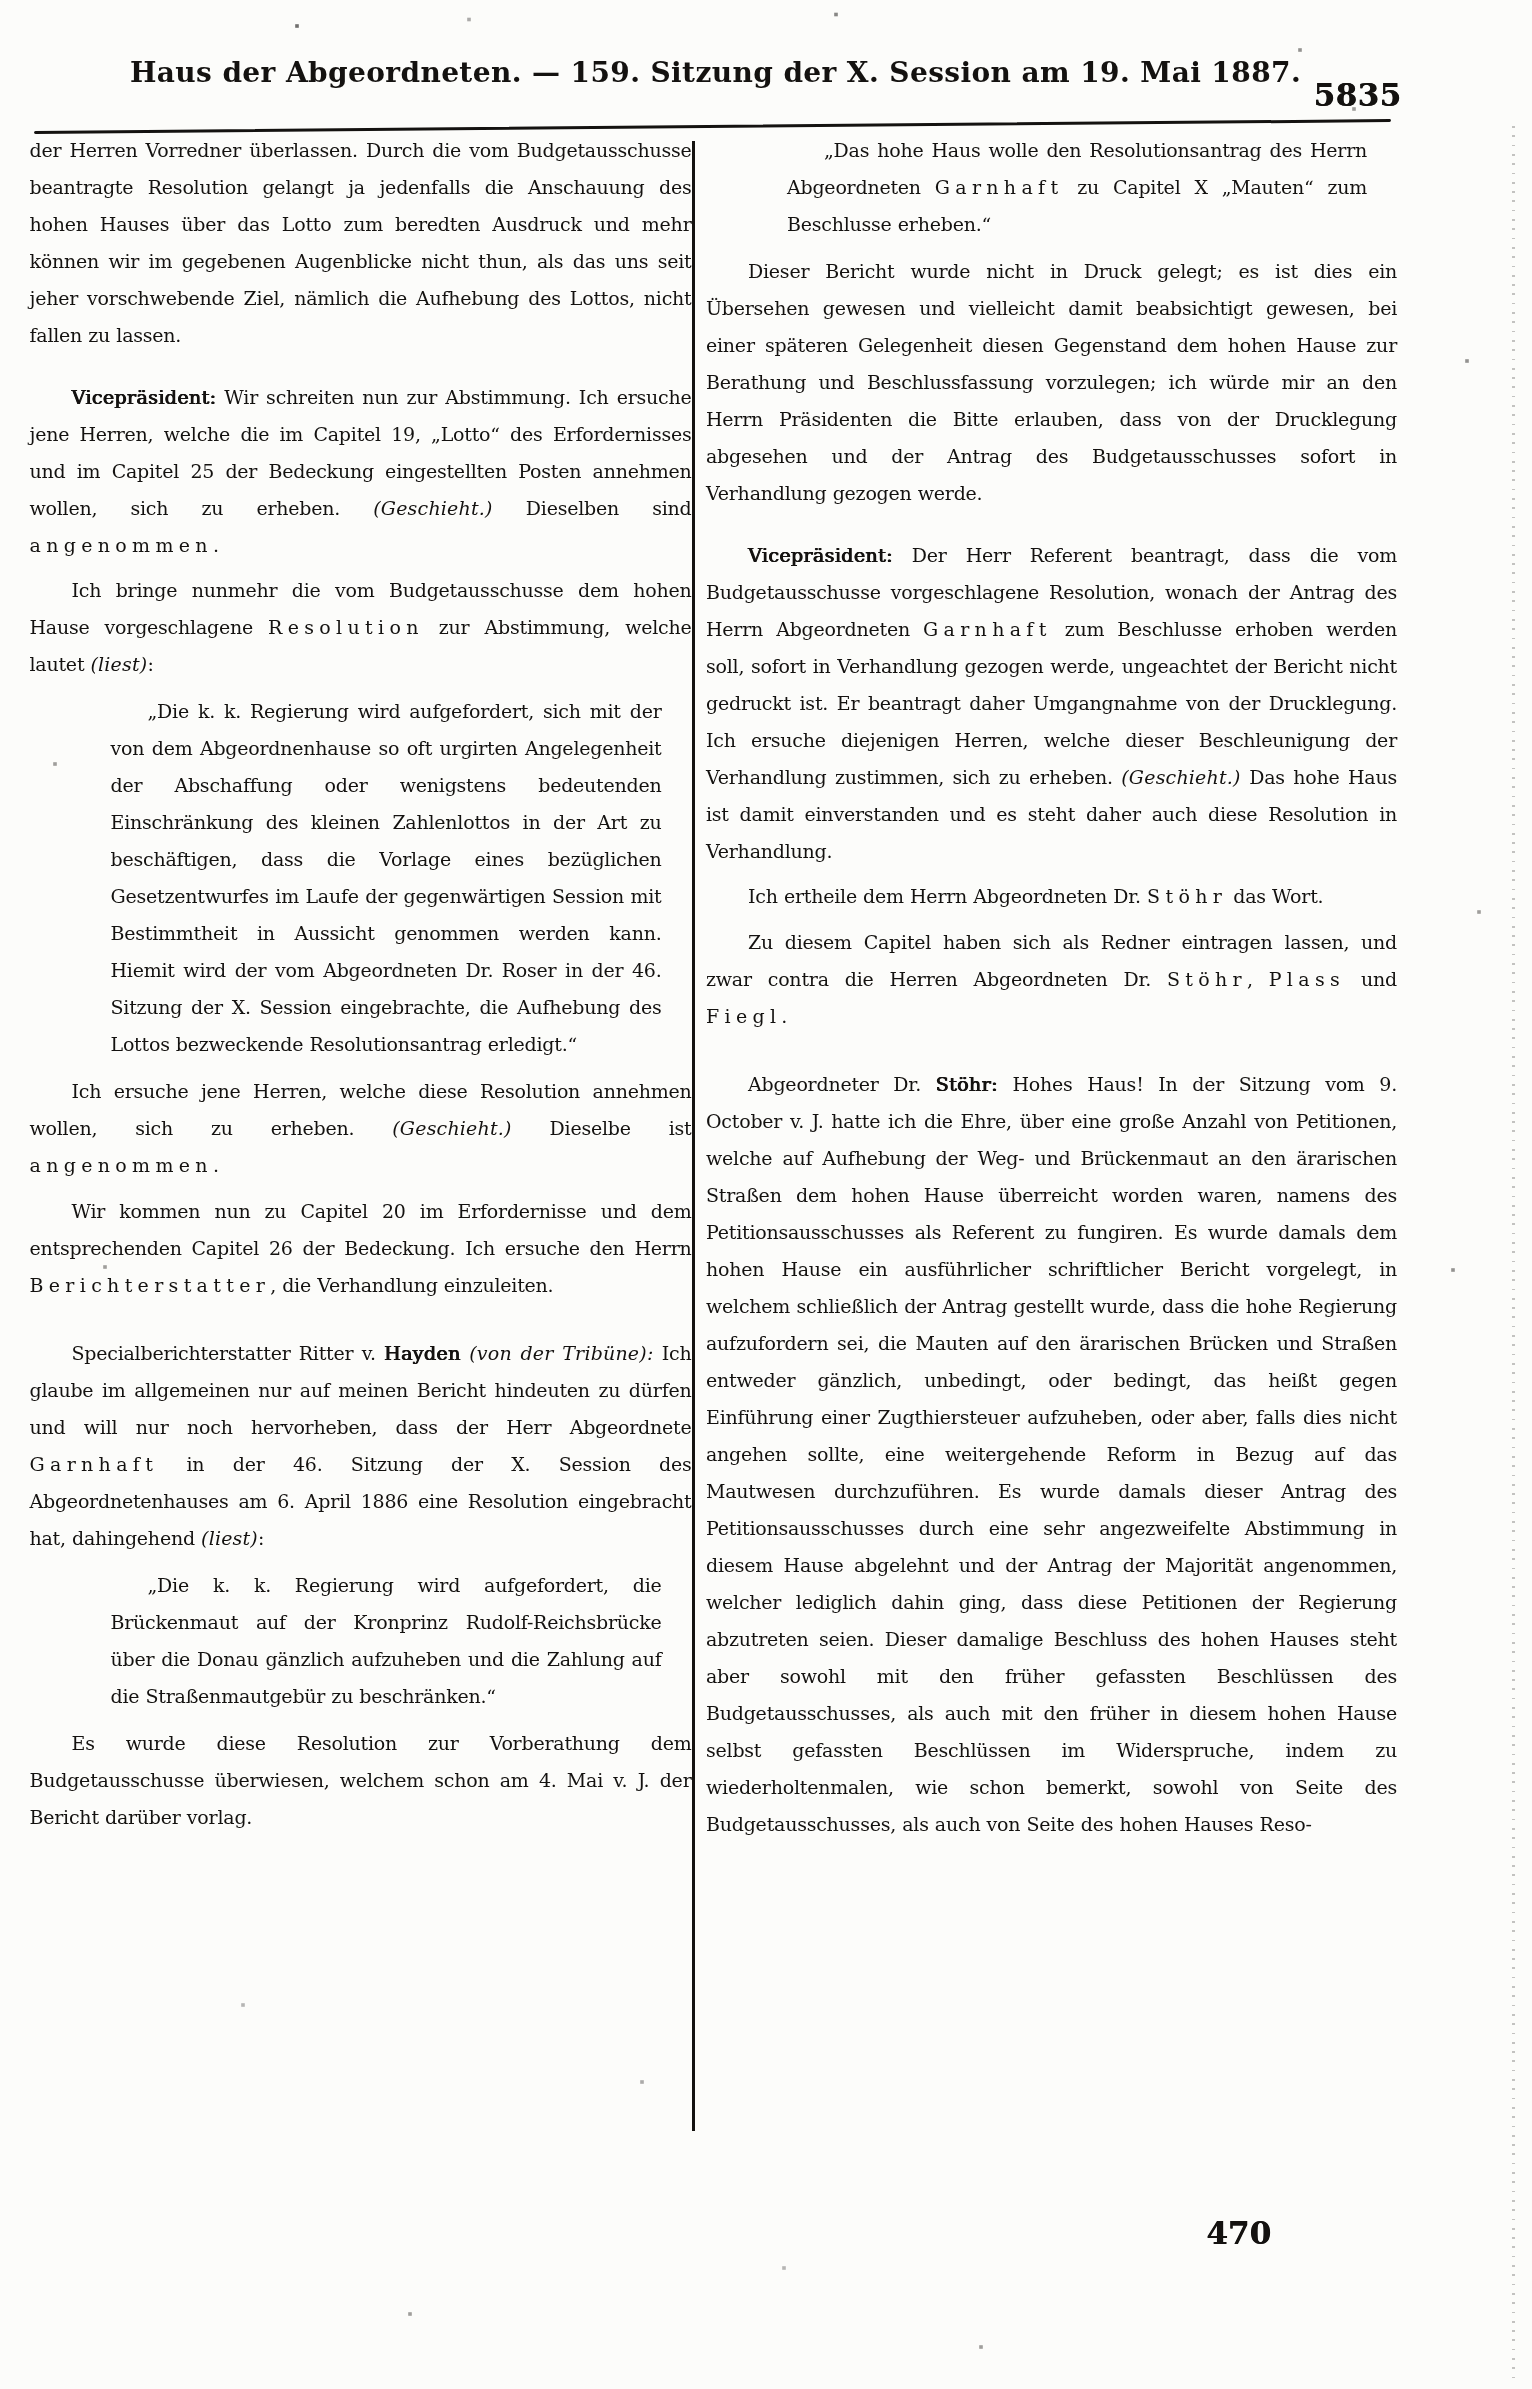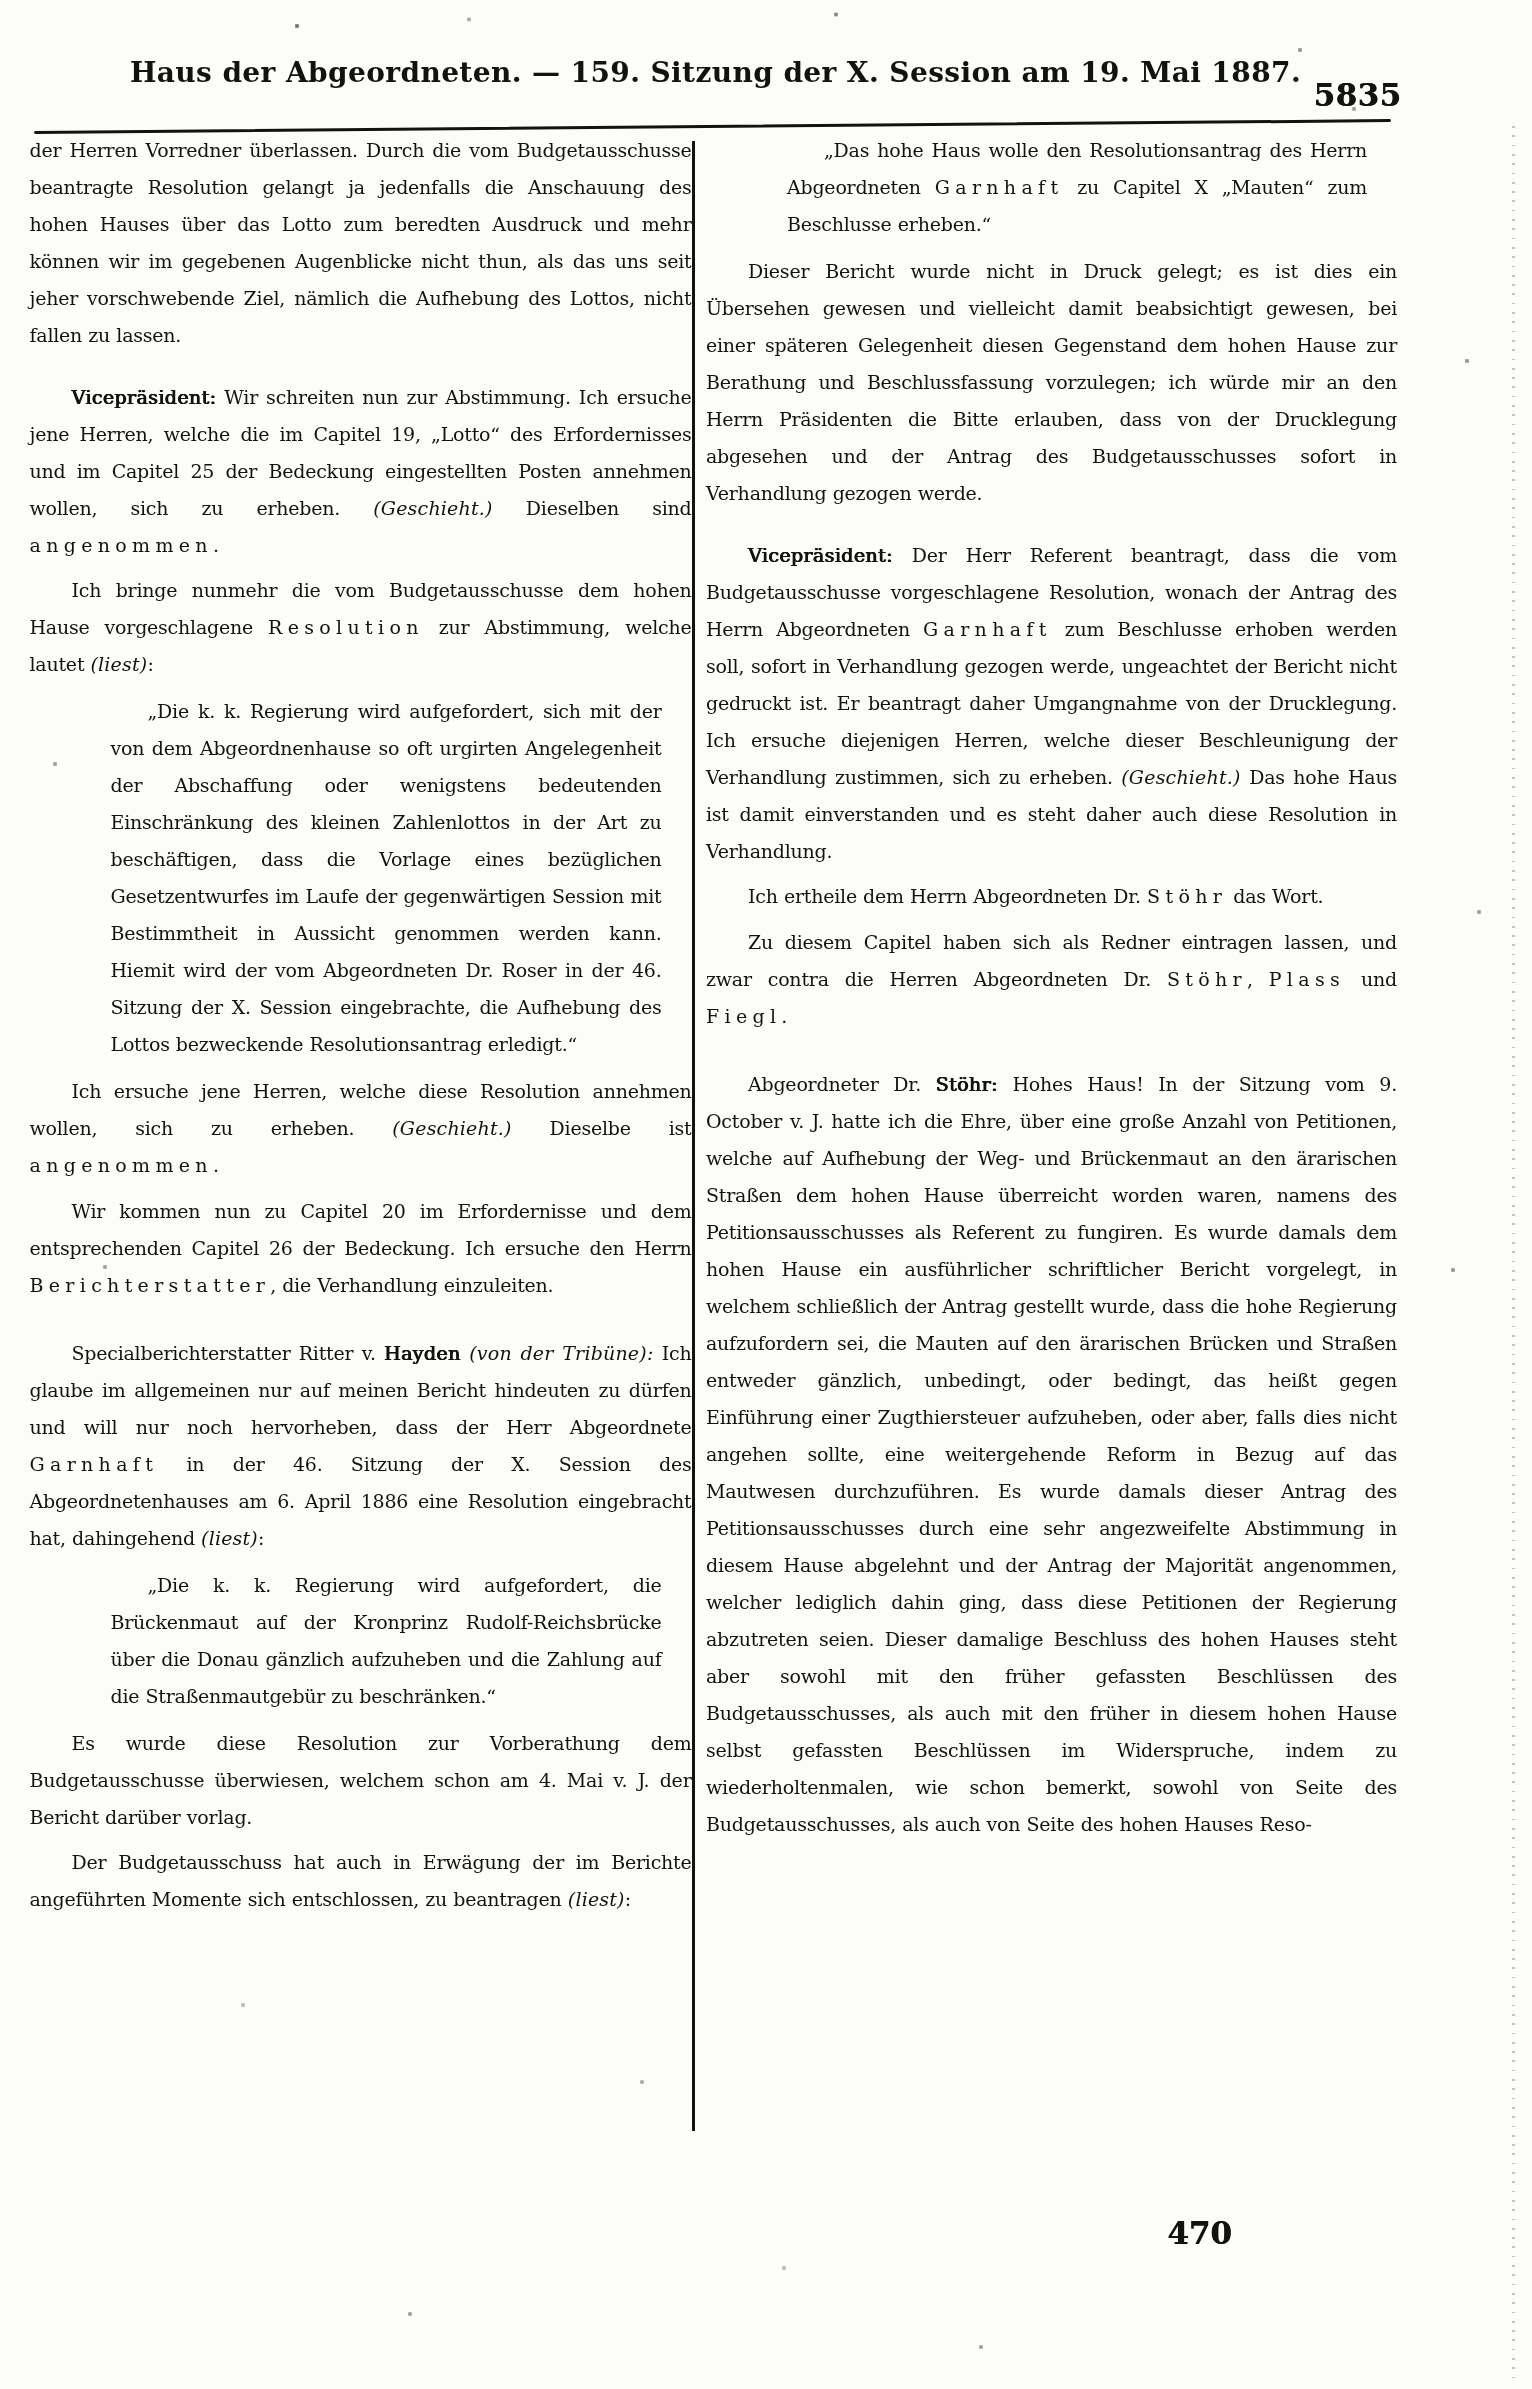--- a/index.html
+++ b/index.html
@@ -45,21 +45,21 @@
   .sect{margin-top:25px;}
   .sect2{margin-top:31px;}
   .quote{margin:10px 30px 10px 81px;text-indent:37px;}
   
   .r-p{}
   .r-b{text-shadow:0.7px 0 0 currentColor,-0.3px 0 0 currentColor;letter-spacing:.02em;}
   .r-i{font-style:italic;letter-spacing:.01em;}
   .r-sp{letter-spacing:.28em;}
   
   .footer{
-    position:absolute;left:1128px;top:2215px;width:143px;text-align:center;
+    position:absolute;left:1128px;top:2215px;width:143px;text-align:right;
     font-size:31px;font-weight:bold;text-shadow:0.5px 0 0 currentColor;
   }
   
   .noise-edge{
     position:absolute;right:18.5px;top:126px;bottom:10px;width:2.5px;
     background:repeating-linear-gradient(to bottom,rgba(20,18,16,.55) 0 1.7px,transparent 1.7px 9.3px);
     opacity:.45;
   }
   .specks{
     position:absolute;left:0;top:0;width:1.7px;height:1.7px;background:transparent;
@@ -99,21 +99,20 @@
   <section class="col col-left">
       <p class="para noind"><span class="r-p">der Herren Vorredner überlassen. Durch die vom Budgetausschusse beantragte Resolution gelangt ja jedenfalls die Anschauung des hohen Hauses über das Lotto zum beredten Ausdruck und mehr können wir im gegebenen Augenblicke nicht thun, als das uns seit jeher vorschwebende Ziel, nämlich die Aufhebung des Lottos, nicht fallen zu lassen.</span></p>
       <p class="para sect"><span class="r-b">Vicepräsident:</span><span class="r-p"> Wir schreiten nun zur Abstimmung. Ich ersuche jene Herren, welche die im Capitel 19, „Lotto“ des Erfordernisses und im Capitel 25 der Bedeckung eingestellten Posten annehmen wollen, sich zu erheben. </span><span class="r-i">(Geschieht.)</span><span class="r-p"> Dieselben sind </span><span class="r-sp">angenommen</span><span class="r-p">.</span></p>
       <p class="para"><span class="r-p">Ich bringe nunmehr die vom Budgetausschusse dem hohen Hause vorgeschlagene </span><span class="r-sp">Resolution</span><span class="r-p"> zur Abstimmung, welche lautet </span><span class="r-i">(liest)</span><span class="r-p">:</span></p>
       <p class="para quote"><span class="r-p">„Die k. k. Regierung wird aufgefordert, sich mit der von dem Abgeordnenhause so oft urgirten Angelegenheit der Abschaffung oder wenigstens bedeutenden Einschränkung des kleinen Zahlenlottos in der Art zu beschäftigen, dass die Vorlage eines bezüglichen Gesetzentwurfes im Laufe der gegenwärtigen Session mit Bestimmtheit in Aussicht genommen werden kann. Hiemit wird der vom Abgeordneten Dr. Roser in der 46. Sitzung der X. Session eingebrachte, die Aufhebung des Lottos bezweckende Resolutionsantrag erledigt.“</span></p>
       <p class="para"><span class="r-p">Ich ersuche jene Herren, welche diese Resolution annehmen wollen, sich zu erheben. </span><span class="r-i">(Geschieht.)</span><span class="r-p"> Dieselbe ist </span><span class="r-sp">angenommen</span><span class="r-p">.</span></p>
       <p class="para"><span class="r-p">Wir kommen nun zu Capitel 20 im Erfordernisse und dem entsprechenden Capitel 26 der Bedeckung. Ich ersuche den Herrn </span><span class="r-sp">Berichterstatter</span><span class="r-p">, die Verhandlung einzuleiten.</span></p>
       <p class="para sect2"><span class="r-p">Specialberichterstatter Ritter v. </span><span class="r-b">Hayden</span><span class="r-i"> (von der Tribüne):</span><span class="r-p"> Ich glaube im allgemeinen nur auf meinen Bericht hindeuten zu dürfen und will nur noch hervorheben, dass der Herr Abgeordnete </span><span class="r-sp">Garnhaft</span><span class="r-p"> in der 46. Sitzung der X. Session des Abgeordnetenhauses am 6. April 1886 eine Resolution eingebracht hat, dahingehend </span><span class="r-i">(liest)</span><span class="r-p">:</span></p>
       <p class="para quote"><span class="r-p">„Die k. k. Regierung wird aufgefordert, die Brückenmaut auf der Kronprinz Rudolf-Reichsbrücke über die Donau gänzlich aufzuheben und die Zahlung auf die Straßenmautgebür zu beschränken.“</span></p>
       <p class="para"><span class="r-p">Es wurde diese Resolution zur Vorberathung dem Budgetausschusse überwiesen, welchem schon am 4. Mai v. J. der Bericht darüber vorlag.</span></p>
-      <p class="para"><span class="r-p">Der Budgetausschuss hat auch in Erwägung der im Berichte angeführten Momente sich entschlossen, zu beantragen </span><span class="r-i">(liest)</span><span class="r-p">:</span></p>
     </section>
   <section class="col col-right">
       <p class="para quote"><span class="r-p">„Das hohe Haus wolle den Resolutionsantrag des Herrn Abgeordneten </span><span class="r-sp">Garnhaft</span><span class="r-p"> zu Capitel X „Mauten“ zum Beschlusse erheben.“</span></p>
       <p class="para"><span class="r-p">Dieser Bericht wurde nicht in Druck gelegt; es ist dies ein Übersehen gewesen und vielleicht damit beabsichtigt gewesen, bei einer späteren Gelegenheit diesen Gegenstand dem hohen Hause zur Berathung und Beschlussfassung vorzulegen; ich würde mir an den Herrn Präsidenten die Bitte erlauben, dass von der Drucklegung abgesehen und der Antrag des Budgetausschusses sofort in Verhandlung gezogen werde.</span></p>
       <p class="para sect"><span class="r-b">Vicepräsident:</span><span class="r-p"> Der Herr Referent beantragt, dass die vom Budgetausschusse vorgeschlagene Resolution, wonach der Antrag des Herrn Abgeordneten </span><span class="r-sp">Garnhaft</span><span class="r-p"> zum Beschlusse erhoben werden soll, sofort in Verhandlung gezogen werde, ungeachtet der Bericht nicht gedruckt ist. Er beantragt daher Umgangnahme von der Drucklegung. Ich ersuche diejenigen Herren, welche dieser Beschleunigung der Verhandlung zustimmen, sich zu erheben. </span><span class="r-i">(Geschieht.)</span><span class="r-p"> Das hohe Haus ist damit einverstanden und es steht daher auch diese Resolution in Verhandlung.</span></p>
       <p class="para"><span class="r-p">Ich ertheile dem Herrn Abgeordneten Dr. </span><span class="r-sp">Stöhr</span><span class="r-p"> das Wort.</span></p>
       <p class="para"><span class="r-p">Zu diesem Capitel haben sich als Redner eintragen lassen, und zwar contra die Herren Abgeordneten Dr. </span><span class="r-sp">Stöhr</span><span class="r-p">, </span><span class="r-sp">Plass</span><span class="r-p"> und </span><span class="r-sp">Fiegl</span><span class="r-p">.</span></p>
       <p class="para sect2"><span class="r-p">Abgeordneter Dr. </span><span class="r-b">Stöhr:</span><span class="r-p"> Hohes Haus! In der Sitzung vom 9. October v. J. hatte ich die Ehre, über eine große Anzahl von Petitionen, welche auf Aufhebung der Weg- und Brückenmaut an den ärarischen Straßen dem hohen Hause überreicht worden waren, namens des Petitionsausschusses als Referent zu fungiren. Es wurde damals dem hohen Hause ein ausführlicher schriftlicher Bericht vorgelegt, in welchem schließlich der Antrag gestellt wurde, dass die hohe Regierung aufzufordern sei, die Mauten auf den ärarischen Brücken und Straßen entweder gänzlich, unbedingt, oder bedingt, das heißt gegen Einführung einer Zugthiersteuer aufzuheben, oder aber, falls dies nicht angehen sollte, eine weitergehende Reform in Bezug auf das Mautwesen durchzuführen. Es wurde damals dieser Antrag des Petitionsausschusses durch eine sehr angezweifelte Abstimmung in diesem Hause abgelehnt und der Antrag der Majorität angenommen, welcher lediglich dahin ging, dass diese Petitionen der Regierung abzutreten seien. Dieser damalige Beschluss des hohen Hauses steht aber sowohl mit den früher gefassten Beschlüssen des Budgetausschusses, als auch mit den früher in diesem hohen Hause selbst gefassten Beschlüssen im Widerspruche, indem zu wiederholtenmalen, wie schon bemerkt, sowohl von Seite des Budgetausschusses, als auch von Seite des hohen Hauses Reso-</span></p>
     </section>
 

